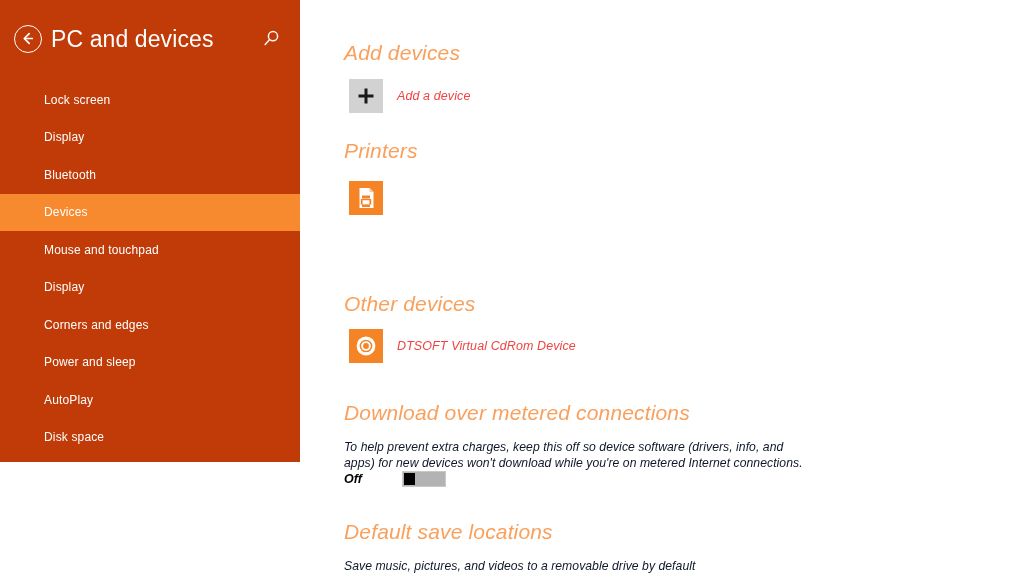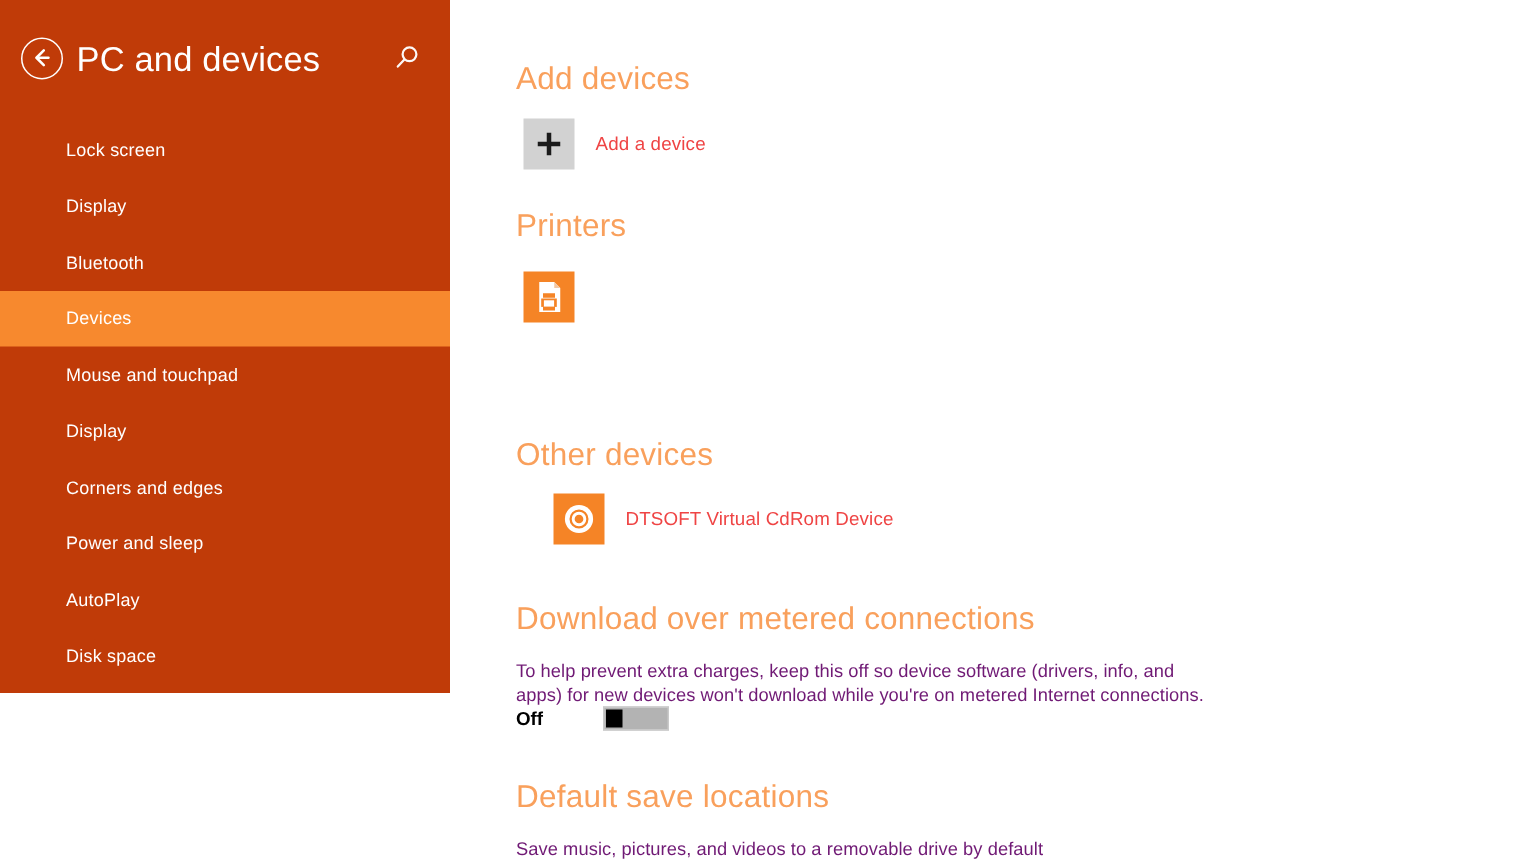--- a/index.html
+++ b/index.html
@@ -89,20 +89,21 @@
   }
 
   
   .content {
     flex: 1 1 auto;
     height: 575px;
     position: relative;
     padding-left: 44px;
     box-sizing: border-box;
     overflow: hidden;
+    font-style: italic;
   }
   .section-heading {
     color: #f9a05c;
     font-size: 21px;
     font-weight: 300;
     letter-spacing: 0.15px;
     white-space: nowrap;
   }
   .device-row {
     display: flex;
@@ -142,21 +143,21 @@
     transform: translate(-50%, -50%);
   }
   .tile-orange {
     background: #f58426;
   }
   .tile-orange svg { display: block; }
 
   
   .body-text {
     font-size: 12.2px;
-    color: #701a75;
+    color: #0f172a;
     line-height: 16px;
     letter-spacing: 0.05px;
     max-width: 470px;
   }
   .toggle-row {
     display: flex;
     align-items: center;
   }
   .toggle-state {
     font-size: 12.5px;
@@ -269,21 +270,21 @@
           <rect x="11.8" y="18" width="10.4" height="5.6" fill="#f58426"></rect>
           <rect x="13.6" y="19.2" width="6.8" height="4.6" fill="#ffffff"></rect>
           <rect x="13" y="23.4" width="8" height="2.6" fill="#f58426"></rect>
         </svg>
       </div>
     </div>
 
 
     <div class="abs section-heading" style="left:44px; top:292px;">Other devices</div>
 
-    <div class="abs device-row" style="left:49px; top:329px;margin-left:20px;">
+    <div class="abs device-row" style="left:49px; top:329px;">
       <div class="tile tile-orange">
         <svg width="34" height="34" viewBox="0 0 34 34" aria-hidden="true">
           <circle cx="17" cy="17" r="9.4" fill="#ffffff"></circle>
           <circle cx="17" cy="17" r="5.6" fill="none" stroke="#f58426" stroke-width="1.5"></circle>
           <circle cx="17" cy="17" r="2.9" fill="#f58426"></circle>
         </svg>
       </div>
       <div class="device-label">DTSOFT Virtual CdRom Device</div>
     </div>
 

